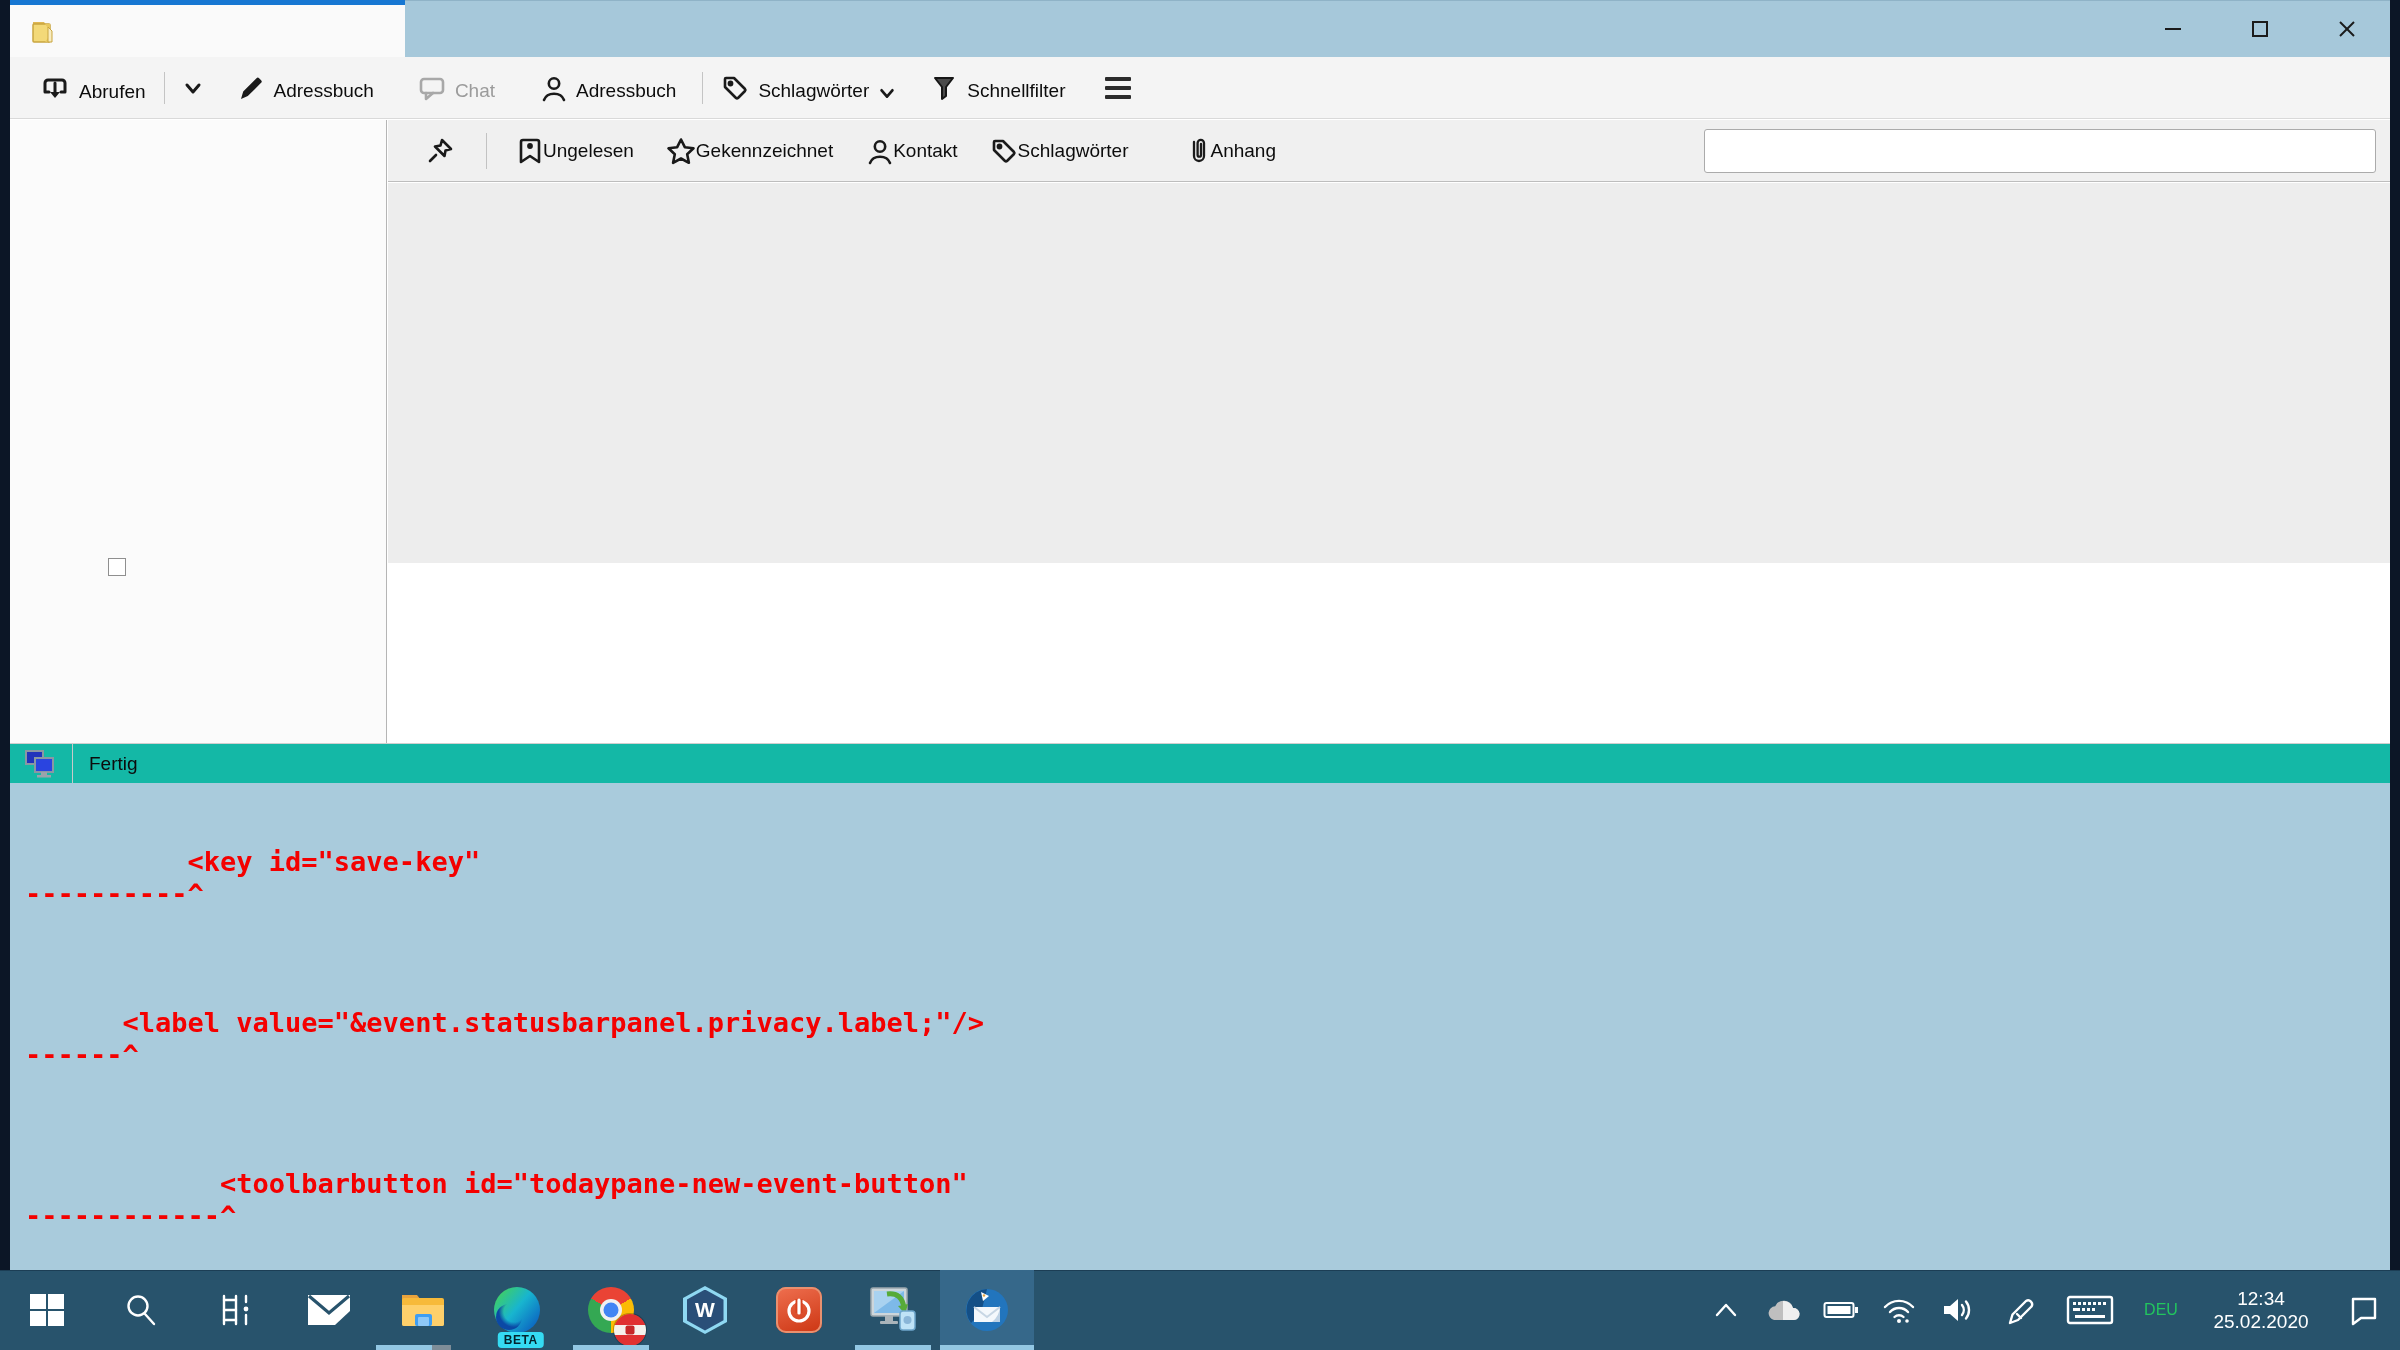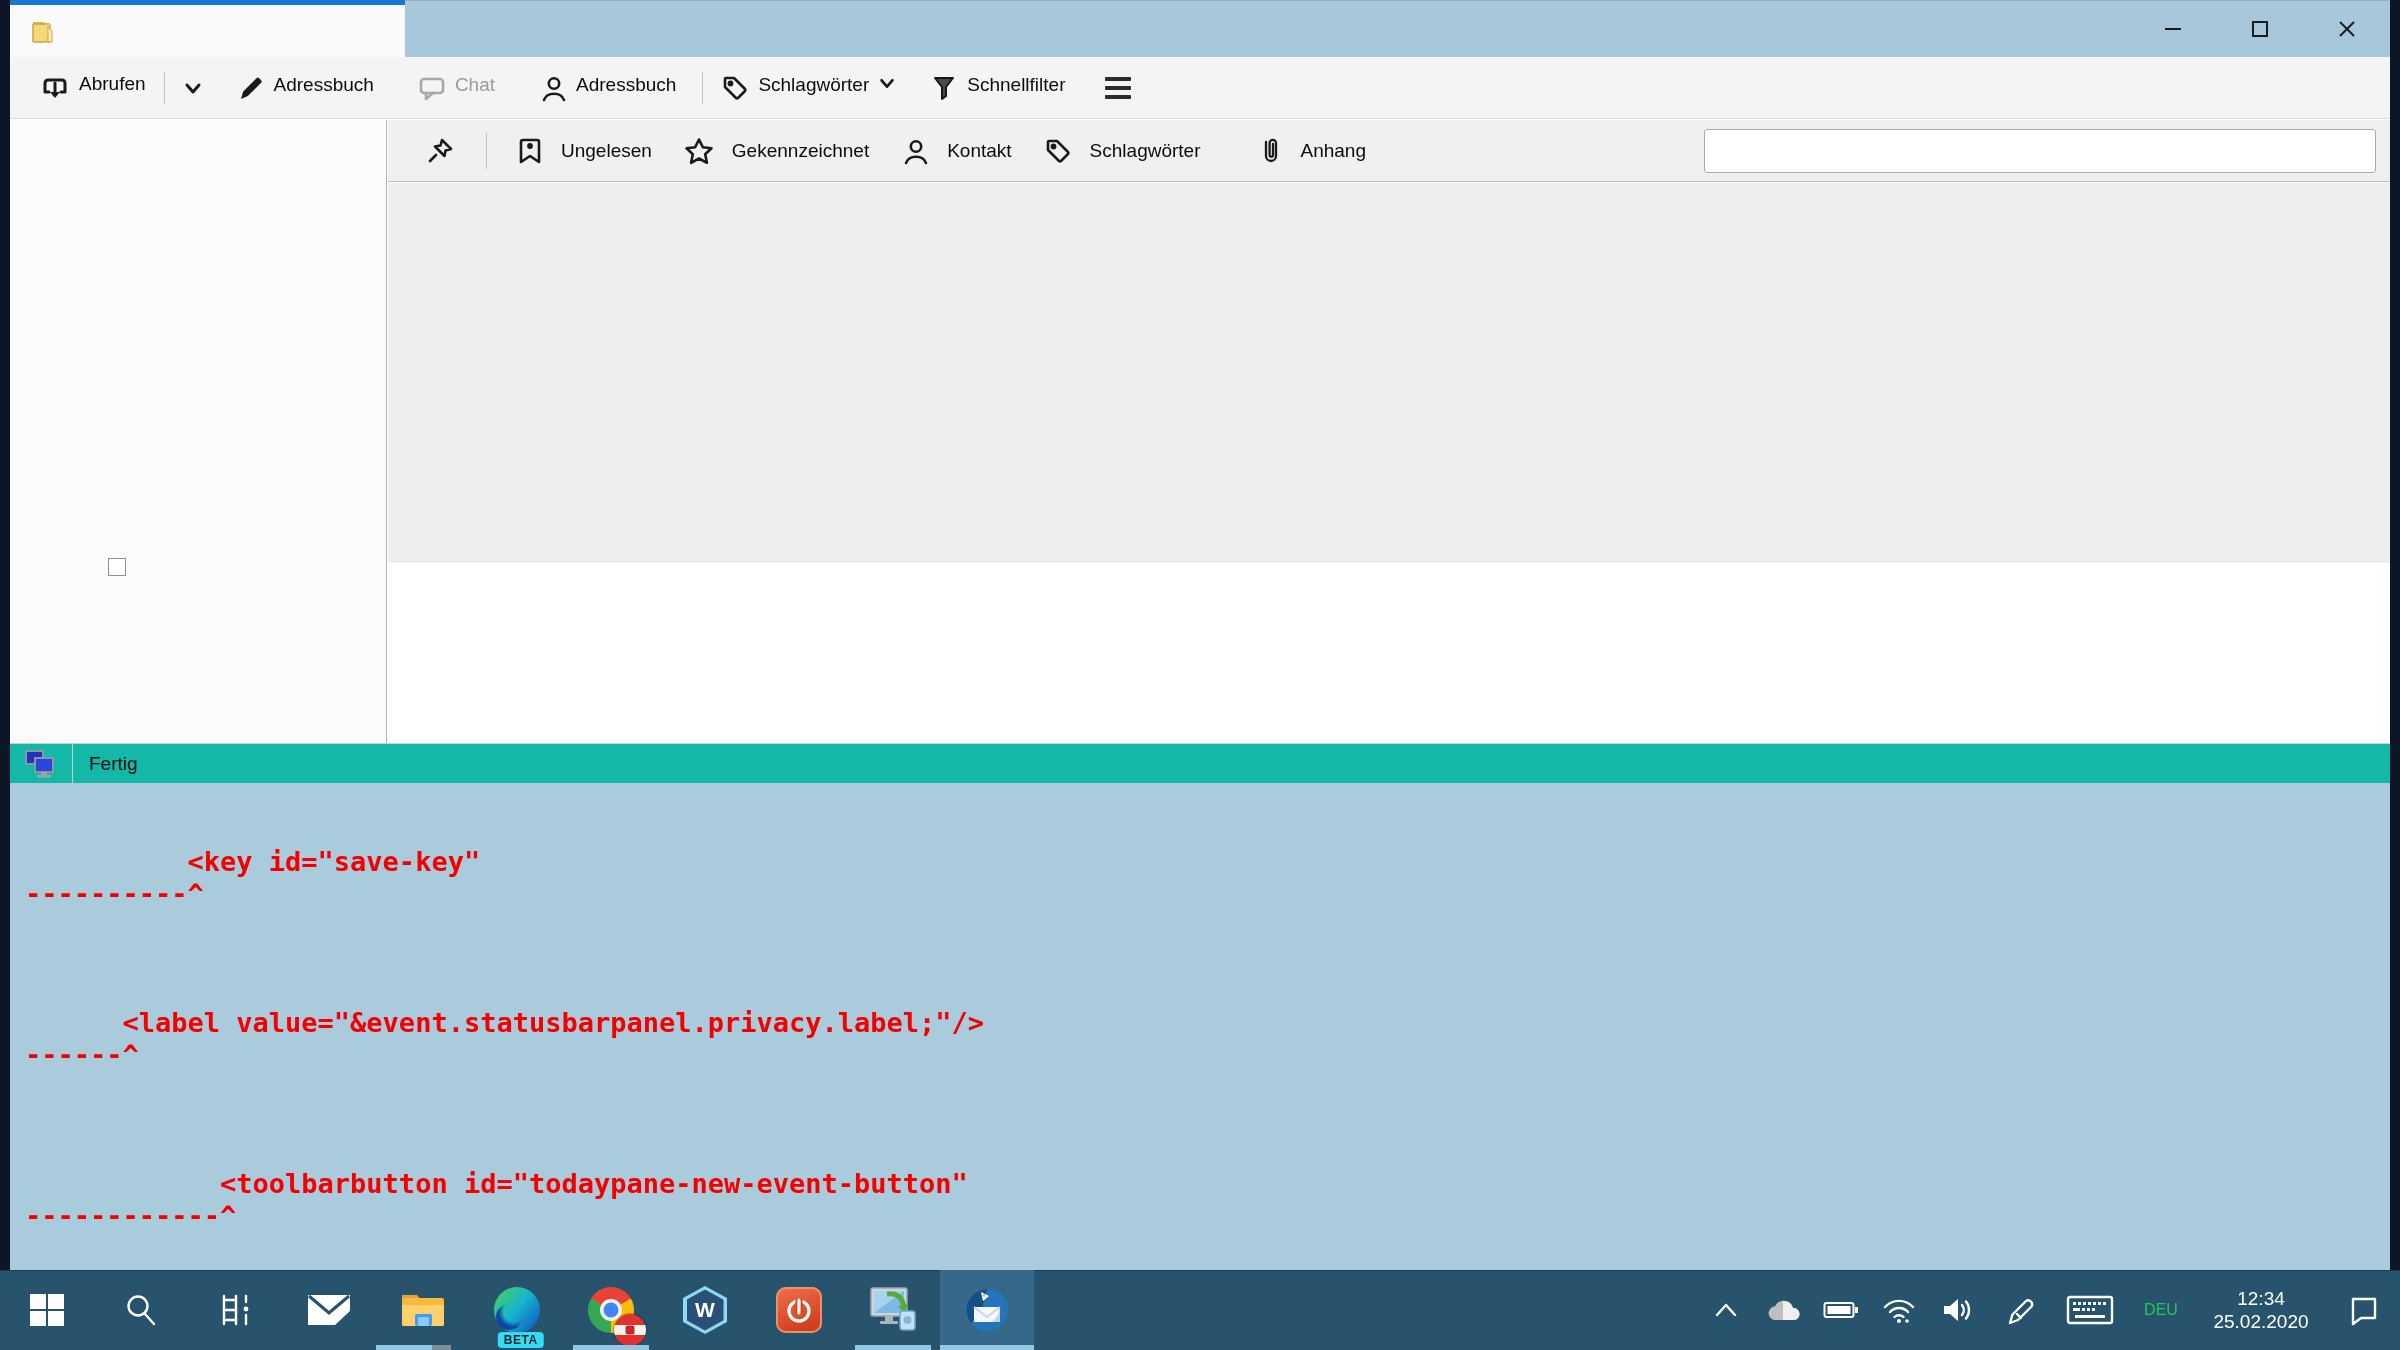--- a/index.html
+++ b/index.html
@@ -10,39 +10,39 @@
 
   
   .tabstrip { position:absolute; left:0; top:0; width:100%; height:57px; }
   .tab { position:absolute; left:0; top:0; width:395px; height:57px; background:#fafafa; border-top:5px solid #1777d2; display:flex; align-items:center; padding-left:18px; }
   .titlebar { position:absolute; left:395px; top:0; width:1985px; height:57px; background:#a6c8da; border-top:1px solid #8fb3c7; display:flex; justify-content:flex-end; }
   .wbtn { width:87px; height:56px; display:flex; align-items:center; justify-content:center; }
   .wbtn svg { stroke:#1b1b1b; stroke-width:2; fill:none; }
 
   
   .toolbar { position:absolute; left:0; top:57px; width:100%; height:62px; background:#f4f4f4; border-bottom:1px solid #d9d9d9; display:flex; align-items:center; padding:0 20px; }
-  .tbtn { display:flex; align-items:flex-start; gap:9px; font-size:19px; padding:6px 10px; white-space:nowrap; }
+  .tbtn { display:flex; align-items:flex-end; gap:9px; font-size:19px; padding:6px 10px; white-space:nowrap; }
   .tbtn svg { flex:none; }
   .tb-sep { width:1px; height:32px; background:#c4c4c4; margin:0 8px; }
   .disabled { color:#9b9b9b; }
   .icon-dark { stroke:#1a1a1a; fill:none; stroke-width:2.6; stroke-linecap:round; stroke-linejoin:round; }
   .icon-gray { stroke:#a8a8a8; fill:none; stroke-width:2.6; stroke-linecap:round; stroke-linejoin:round; }
   .chev { stroke:#1a1a1a; fill:none; stroke-width:3; stroke-linecap:round; stroke-linejoin:round; }
   .searchbox { position:relative; margin-left:auto; width:905px; height:44px; }
   .searchbox input { width:100%; height:100%; border:1px solid #b3b3b3; border-radius:3px; background:#fff; font-family:"Liberation Sans",sans-serif; font-size:19px; padding:0 50px 0 14px; color:#444; }
   .searchbox input::placeholder { color:#757575; opacity:1; }
   .searchbox svg { position:absolute; right:12px; top:8px; }
   .hamburger { margin-left:26px; display:flex; flex-direction:column; gap:5px; padding:4px; }
   .hamburger span { display:block; width:26px; height:4px; background:#2b2b2b; border-radius:1px; }
 
   
   .sidebar { position:absolute; left:0; top:120px; width:377px; height:623px; background:#fbfbfb; border-right:1px solid #b5b5b5; }
   .side-checkbox { position:absolute; left:98px; top:438px; width:18px; height:18px; background:#fff; border:1px solid #8f8f8f; }
   .filterbar { position:absolute; left:378px; top:120px; width:2002px; height:62px; background:#f0f0f0; border-bottom:1px solid #bdbdbd; display:flex; align-items:center; padding-left:26px; gap:8px; }
-  .fbtn { display:flex; align-items:center; gap:18px; font-size:19px; padding:6px 12px; white-space:nowrap; }
+  .fbtn { display:flex; align-items:center; gap:0; font-size:19px; padding:6px 12px; white-space:nowrap; }
   .f-sep { width:1px; height:36px; background:#c2c2c2; margin:0 10px; }
   .filter-input { position:absolute; right:14px; top:9px; width:672px; height:44px; border:1px solid #ababab; border-radius:3px; background:#fff; font-size:19px; padding:0 10px; font-family:"Liberation Sans",sans-serif; }
   .listpane { position:absolute; left:378px; top:183px; width:2002px; height:380px; background:#ededed; }
   .previewpane { position:absolute; left:378px; top:563px; width:2002px; height:180px; background:#ffffff; }
 
   
   .statusbar { position:absolute; left:0; top:743px; width:100%; height:40px; background:#14b8a6; border-top:1px solid #cfcfcf; display:flex; align-items:center; padding-left:14px; font-size:19px; }
   .statusbar .s-sep { width:1px; align-self:stretch; background:#c9c9c9; margin:0 16px 0 14px; }
 
   

